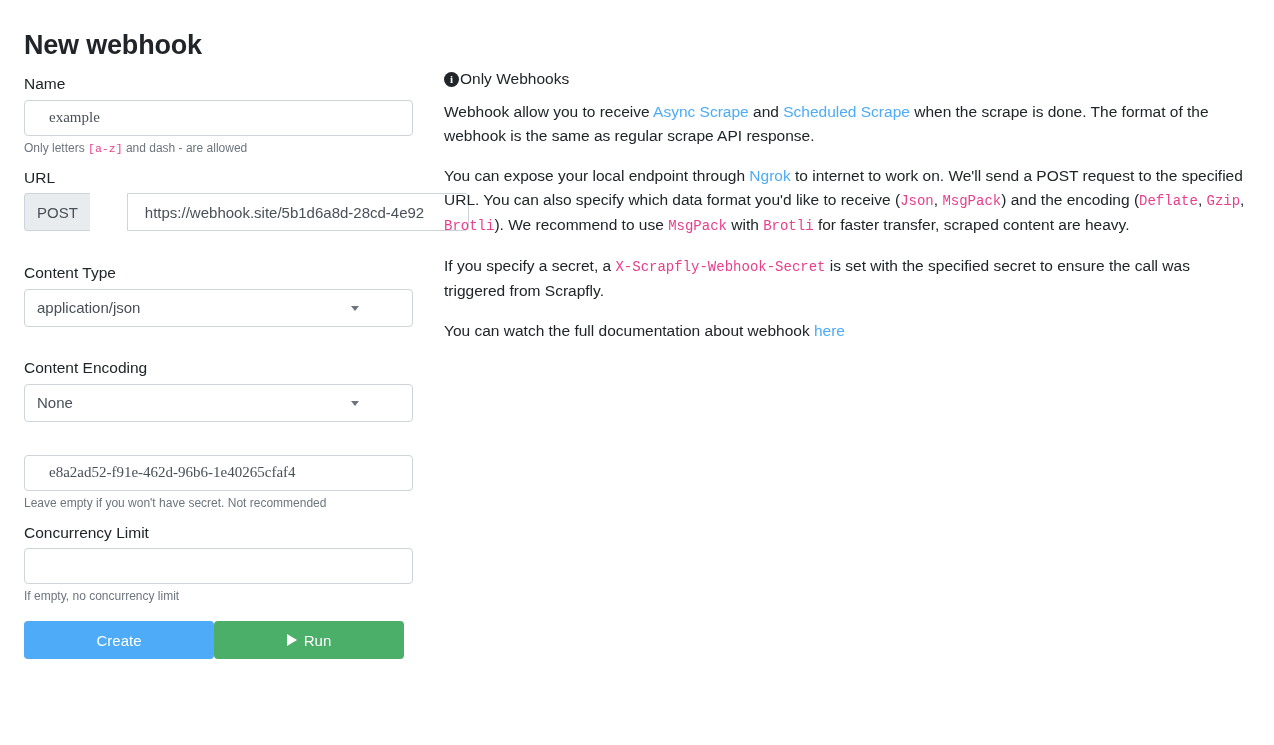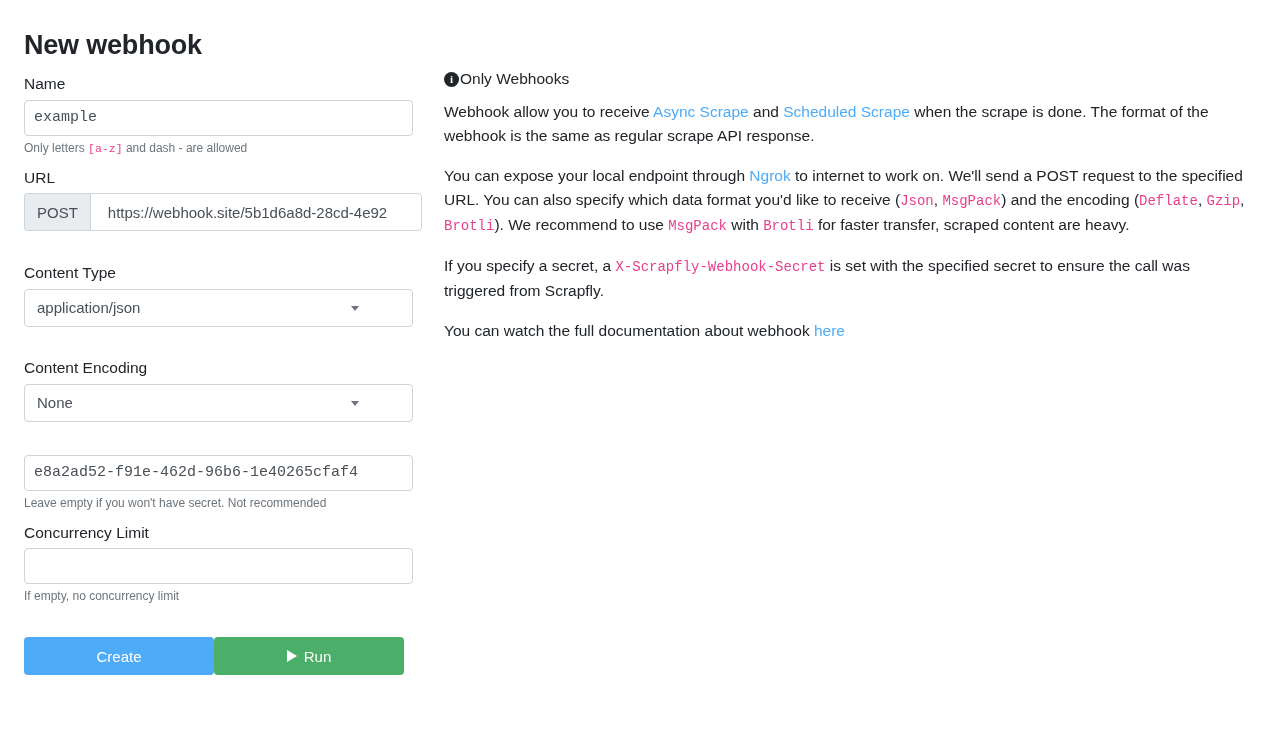--- a/index.html
+++ b/index.html
@@ -37,47 +37,48 @@
     color: #212529;
     margin: 0 0 6px 0;
     line-height: 1.2;
   }
   .field-block { margin-bottom: 6px; }
   input.text-input,
   .fake-input {
     display: block;
     width: 389px;
     height: 36px;
-    padding: 6px 9px;
+    padding: 6px 24px;
     font-size: 15px;
     line-height: 22px;
     color: #495057;
     background: #ffffff;
     border: 1px solid #ced4da;
     border-radius: 4px;
-    font-family: Liberation Mono, monospace;
+    font-family: Liberation Serif, serif;
     outline: none;
   }
   input.text-input::placeholder { color: #6c757d; }
   .help-text {
     font-size: 12px;
     color: #6c757d;
     margin: 4px 0 12px 0;
     line-height: 1.4;
   }
   .help-text code {
     font-family: "Liberation Mono", monospace;
     color: #e83e8c;
     font-size: 11.5px;
   }
   
   .input-group {
     display: flex;
-    width: 398px;
-    height: 38px;
+    width: 445px;
+    height: 38px;
+    gap: 37px;
   }
   .input-prefix {
     display: flex;
     align-items: center;
     justify-content: center;
     padding: 0 12px;
     font-size: 15px;
     color: #495057;
     background: #e9ecef;
     border: 1px solid #ced4da;
@@ -129,21 +130,21 @@
     height: 0;
     border-left: 4px solid transparent;
     border-right: 4px solid transparent;
     border-top: 5px solid #6c757d;
     pointer-events: none;
   }
   
   .btn-row {
     display: flex;
     gap: 0;
-    margin-top: 32px;
+    margin-top: 16px;
   }
   .btn {
     height: 38px;
     border: 0;
     border-radius: 4px;
     font-size: 15px;
     color: #ffffff;
     font-family: "Liberation Sans", sans-serif;
     cursor: pointer;
     display: flex;

